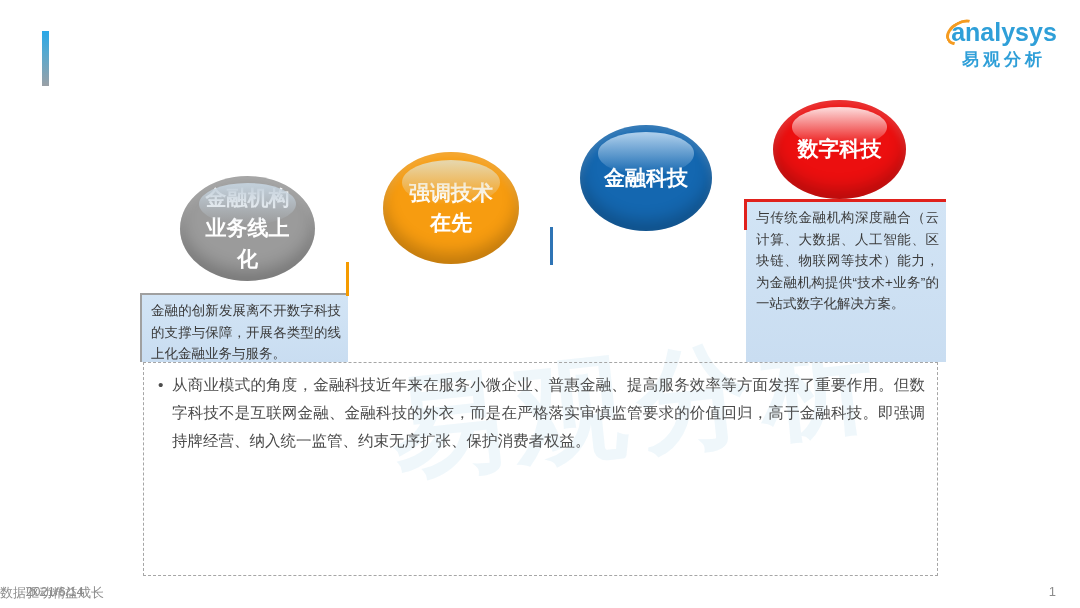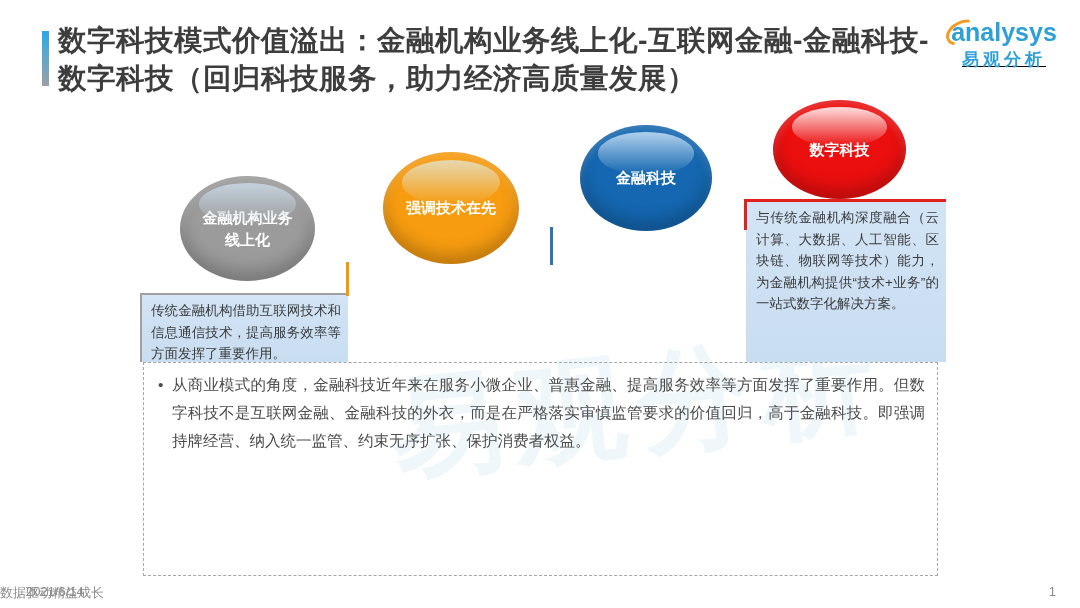--- a/index.html
+++ b/index.html
@@ -5,21 +5,21 @@
   html,body{margin:0;padding:0;background:#fff;}
   body{width:1080px;height:608px;font-family:"Liberation Sans","DejaVu Sans",sans-serif;}
   .canvas{position:relative;width:1080px;height:608px;background:#fff;overflow:hidden;}
 
   
   .title-accent{position:absolute;left:42px;top:31px;width:7px;height:55px;
     background:linear-gradient(#29a8e8 0%,#57a9cf 40%,#9aa0a6 100%);}
   .slide-title{position:absolute;left:58px;top:22px;width:874px;
     font-size:28.5px;font-weight:bold;color:#3d3d3d;line-height:1.33;letter-spacing:.5px;}
 
-  .logo{position:absolute;left:940px;top:18px;width:128px;text-align:center;text-decoration:underline;}
+  .logo{position:absolute;left:940px;top:18px;width:128px;text-align:center;}
   .logo-en{position:relative;display:inline-block;color:#2f9fd8;font-size:25px;
     font-weight:bold;letter-spacing:0;}
   .logo-swoosh{position:absolute;left:-6px;top:3px;width:28px;height:17px;
     border:3.5px solid transparent;border-top-color:#f59b20;border-left-color:#f59b20;
     border-radius:50%;transform:rotate(-28deg);}
   .logo-cn{color:#2f9fd8;font-size:17px;font-weight:bold;letter-spacing:4px;margin-top:1px;}
 
   
   .watermark{position:absolute;left:390px;top:330px;z-index:0;font-size:112px;font-weight:bold;
     color:rgba(100,175,220,0.10);letter-spacing:12px;transform:rotate(-6deg);white-space:nowrap;}
@@ -35,21 +35,21 @@
   .s1{left:348px;top:262px;width:204px;height:100px;}
   .s2{left:552px;top:227px;width:194px;height:135px;}
   .s3{left:746px;top:199px;width:200px;height:163px;}
   .c0{left:140px;top:293px;height:69px;width:2px;}
   .c1{left:346px;top:262px;height:34px;}
   .c2{left:550px;top:227px;height:38px;}
   .c3{left:744px;top:199px;height:31px;}
 
   
   .bubble{position:absolute;z-index:2;border-radius:50%;display:flex;align-items:center;
-    justify-content:center;text-align:center;color:#fff;font-weight:bold;font-size:15px;
+    justify-content:center;text-align:center;color:#fff;font-weight:bold;font-size:21px;
     line-height:1.45;padding:0 18px;box-sizing:border-box;background:var(--bc,#999);
     box-shadow:inset 0 -10px 16px rgba(0,0,0,.22),inset 0 5px 8px rgba(255,255,255,.18);}
   .bubble::before{content:"";position:absolute;left:14%;top:7%;width:72%;height:40%;
     border-radius:50%;}
   .b0{left:180px;top:176px;width:135px;height:105px;}
   .b0::before{background:linear-gradient(#c2cfda 5%,rgba(150,175,195,0));}
   .b1{left:383px;top:152px;width:136px;height:112px;}
   .b1::before{background:linear-gradient(#e7d5a8 5%,rgba(231,213,168,0));}
   .b2{left:580px;top:125px;width:132px;height:106px;}
   .b2::before{background:linear-gradient(rgba(205,228,248,.8) 5%,rgba(205,228,248,0));}
@@ -70,34 +70,33 @@
   .footer-slogan{position:absolute;left:0;right:0;top:584px;text-align:left;
     font-size:13px;color:#8c8c8c;}
   .footer-page{position:absolute;right:24px;top:584px;font-size:13px;color:#8c8c8c;}
 </style>
 </head>
 <body>
 
 <div class="canvas">
 
   <div class="title-accent"></div>
-  <div class="slide-title">数字科技模式价值溢出：金融机构业务线上化-互联网金融-金融科技-数字科技（回归科技服务，助力经济高质量发展）</div>
 
   <div class="logo">
     <span class="logo-en">
       <span class="logo-swoosh"></span>
       <span>analysys</span>
     </span>
     <div class="logo-cn">易观分析</div>
   </div>
 
   <div class="watermark">易观分析</div>
 
   <div class="step s0" style="--c: #A0A0A0; --bc: #9B9B9B;">
-    <div class="step-desc">传统金融机构借助互联网技术和信息通信技术，提高服务效率等方面发挥了重要作用。</div>
+    <div class="step-desc">金融的创新发展离不开数字科技的支撑与保障，开展各类型的线上化金融业务与服务。</div>
   </div>
   <div class="step s3" style="--c: #E0211C; --bc: #EC0F0F;">
     <div class="step-desc">与传统金融机构深度融合（云计算、大数据、人工智能、区块链、物联网等技术）能力，为金融机构提供“技术+业务”的一站式数字化解决方案。</div>
   </div>
 
   <div class="conn c0" style="--c: #A0A0A0; --bc: #9B9B9B;"></div>
   <div class="conn c1" style="--c: #F59B00; --bc: #F79C10;"></div>
   <div class="conn c2" style="--c: #2E74B5; --bc: #1467B0;"></div>
   <div class="conn c3" style="--c: #E0211C; --bc: #EC0F0F;"></div>
 

